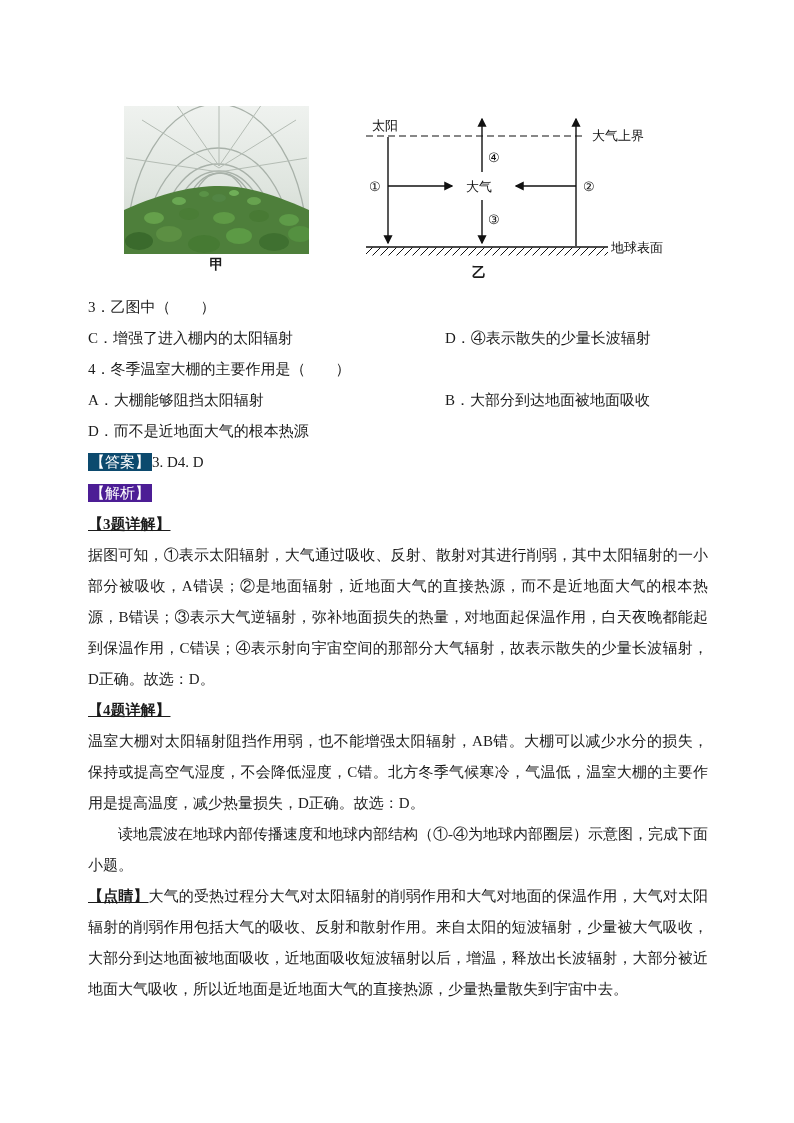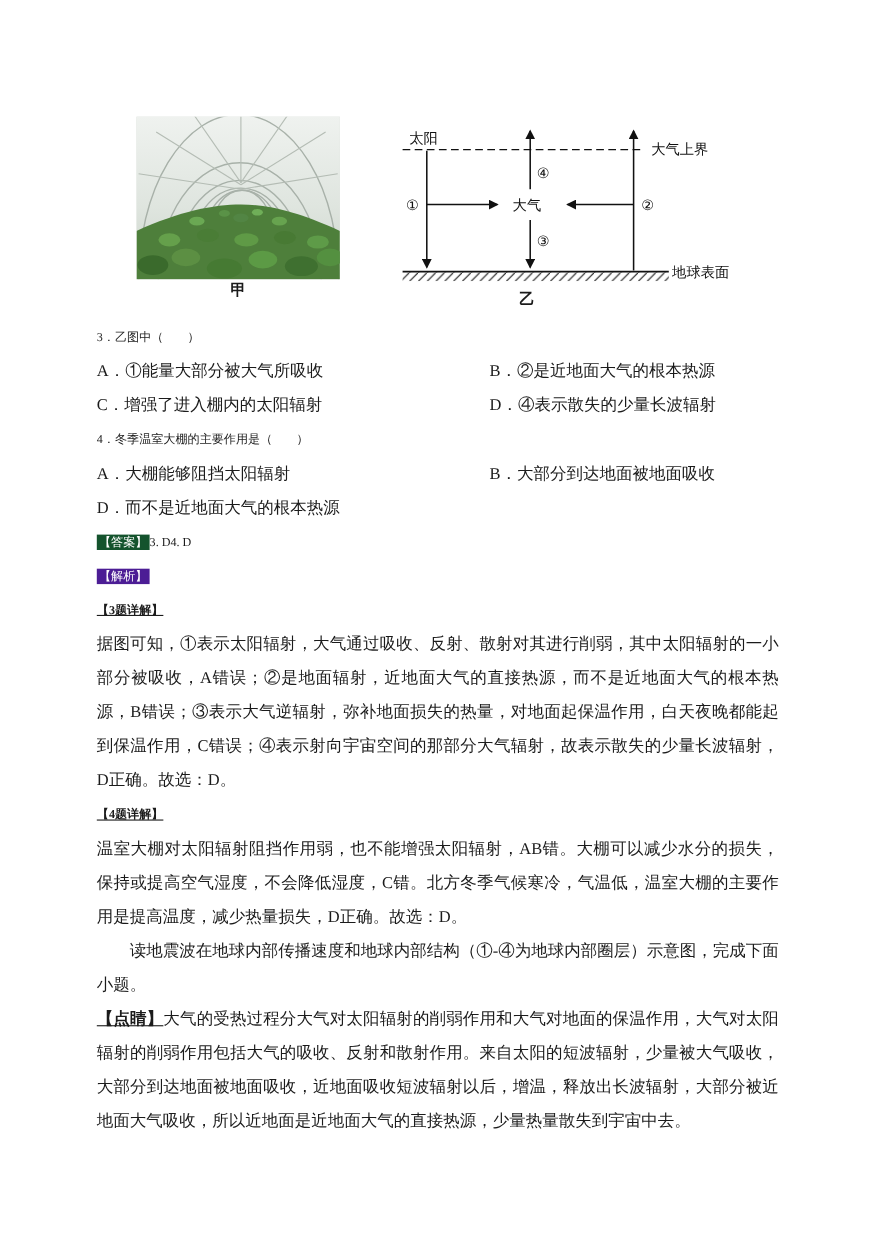--- a/index.html
+++ b/index.html
@@ -15,21 +15,21 @@
   }
   .figure-row { display:flex; align-items:flex-start; margin-left:36px; }
   .fig { display:flex; flex-direction:column; }
   .fig-photo { width:185px; }
   .fig-diagram { margin-left:55px; margin-top:6px; }
   .fig-caption { font-size:14px; line-height:22px; font-weight:bold; text-align:center; }
   .fig-caption-diagram { text-align:left; padding-left:108px; }
   .photo-frame { width:185px; height:148px; overflow:hidden; background:#dfe4df; }
 
   .text-block { margin-top:8px; }
-  .line { font-size:11px; line-height:31px; white-space:pre-wrap; }
+  .line { font-size:15px; line-height:31px; white-space:pre-wrap; }
   .opt-row { display:flex; font-size:15px; line-height:31px; }
   .opt-a { width:357px; }
   .opt-b { flex:1; }
 
   .badge { color:#ffffff; padding:1px 2px; }
   .bold { font-weight:bold;text-decoration:underline; }
   .para { font-size:15px; line-height:31px; text-align:justify; }
   .indent2 { text-indent:2em; }
 
   svg text { font-size:13px; fill:#111; }
@@ -133,38 +133,34 @@
         <text x="247" y="140">地球表面</text>
       </svg>
       <figcaption class="fig-caption fig-caption-diagram">乙</figcaption>
     </figure>
   </div>
 
   <div class="text-block">
 
     <p class="line">3．乙图中（　　）</p>
     <div class="opt-row">
-      <span class="opt-a">A．①能量大部分被大气所吸收</span>
-      <span class="opt-b">B．②是近地面大气的根本热源</span>
-    </div>
-    <div class="opt-row">
       <span class="opt-a">C．增强了进入棚内的太阳辐射</span>
       <span class="opt-b">D．④表示散失的少量长波辐射</span>
     </div>
 
     <p class="line">4．冬季温室大棚的主要作用是（　　）</p>
     <div class="opt-row">
       <span class="opt-a">A．大棚能够阻挡太阳辐射</span>
       <span class="opt-b">B．大部分到达地面被地面吸收</span>
     </div>
     <div class="opt-row">
       <span class="opt-b">D．而不是近地面大气的根本热源</span>
     </div>
 
-    <p class="line"><span class="badge" style="background-color: #14532d;">【答案】</span><span>3. D4. D</span></p>
+    <p class="line"><span class="badge" style="background-color: #0c4a6e;">【答案】</span><span>3. D4. D</span></p>
 
     <p class="line"><span class="badge" style="background-color: #4c1d95;">【解析】</span></p>
 
     <p class="line bold">【3题详解】</p>
     <p class="para">据图可知，①表示太阳辐射，大气通过吸收、反射、散射对其进行削弱，其中太阳辐射的一小部分被吸收，A错误；②是地面辐射，近地面大气的直接热源，而不是近地面大气的根本热源，B错误；③表示大气逆辐射，弥补地面损失的热量，对地面起保温作用，白天夜晚都能起到保温作用，C错误；④表示射向宇宙空间的那部分大气辐射，故表示散失的少量长波辐射，D正确。故选：D。</p>
 
     <p class="line bold">【4题详解】</p>
     <p class="para">温室大棚对太阳辐射阻挡作用弱，也不能增强太阳辐射，AB错。大棚可以减少水分的损失，保持或提高空气湿度，不会降低湿度，C错。北方冬季气候寒冷，气温低，温室大棚的主要作用是提高温度，减少热量损失，D正确。故选：D。</p>
 
     <p class="para indent2">读地震波在地球内部传播速度和地球内部结构（①-④为地球内部圈层）示意图，完成下面小题。</p>

